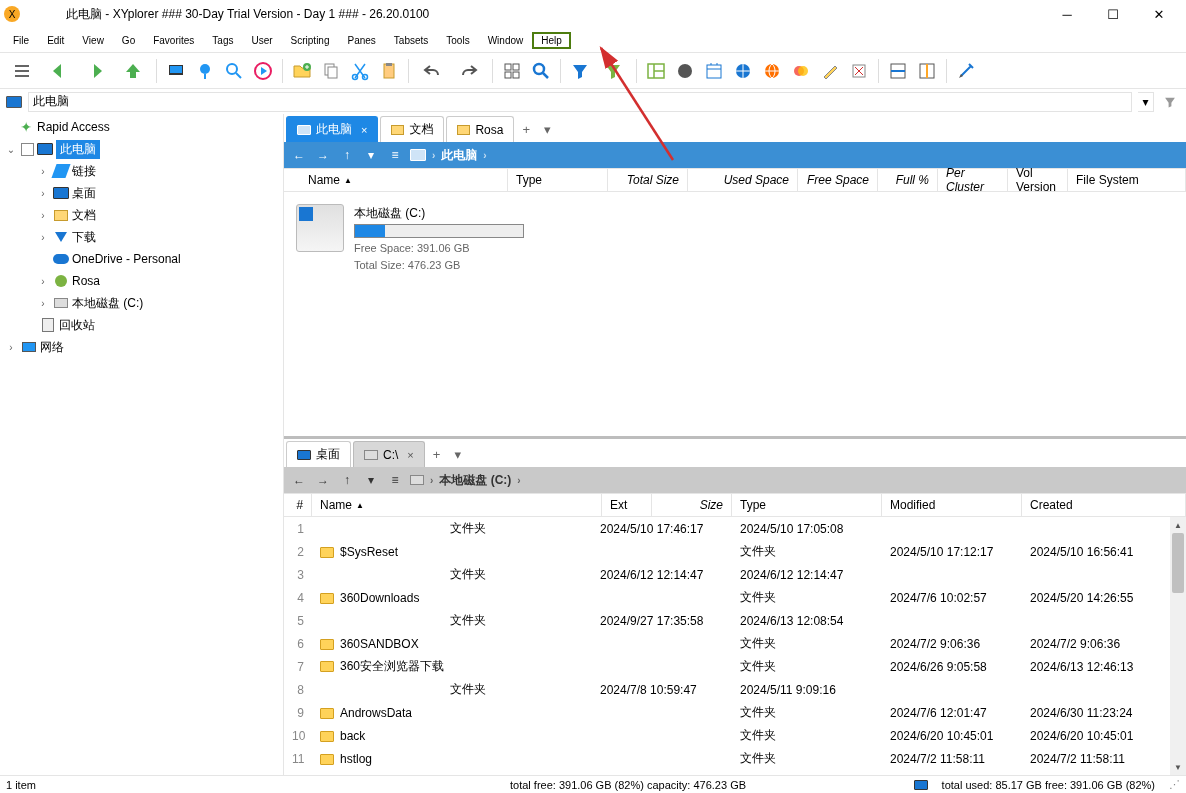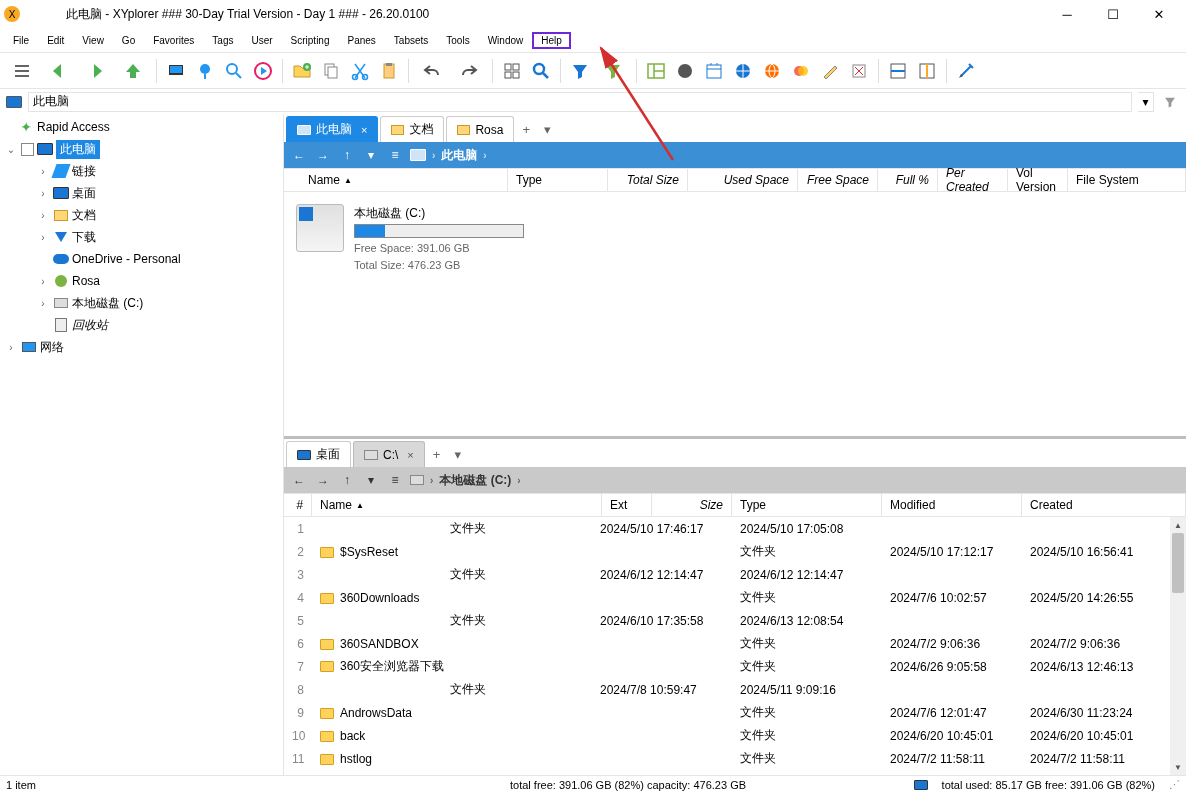--- a/index.html
+++ b/index.html
@@ -8,21 +8,21 @@
 
 .titlebar { height: 28px; display: flex; align-items: center; padding: 0 4px; }
 .titlebar .icon { width: 16px; height: 16px; background: #f9a825; border-radius: 50%; margin-right: 6px; display:flex;align-items:center;justify-content:center;font-size:10px;color:#000;}
 .titlebar .title { flex: 1; font-size: 12px; margin-left: 40px; }
 .winbtns { display: flex; }
 .winbtn { width: 46px; height: 28px; display: flex; align-items: center; justify-content: center; font-size: 13px; }
 
 
 .menubar { height: 24px; display: flex; align-items: center; padding: 0 4px; }
 .menuitem { padding: 3px 9px; font-size: 10px; }
-.menuitem.highlighted { border: 2px solid #6d28d9; border-radius: 0; padding: 1px 7px; }
+.menuitem.highlighted { border: 2px solid #4d7c0f; border-radius: 0; padding: 1px 7px; }
 
 
 .toolbar { height: 36px; display: flex; align-items: center; padding: 2px 4px; border-top: 1px solid #e5e5e5; gap: 1px; }
 .tbtn { width: 28px; height: 28px; display: flex; align-items: center; justify-content: center; border-radius: 2px; }
 .tsep { width: 1px; height: 24px; background: #ddd; margin: 0 4px; }
 .tbtn svg { width: 20px; height: 20px; }
 .tbtn.dd { width: 36px; }
 
 
 .addrrow { height: 26px; display: flex; align-items: center; padding: 2px 6px; border-top: 1px solid #e5e5e5; gap: 6px; }
@@ -383,21 +383,21 @@
           </span>
           <span class="lbl">Rosa</span>
         </div>
         <div class="tree-item" style="padding-left: 36px;">
           <span class="exp">›</span>
           <span class="ico">
             <span class="ico-disk"></span>
           </span>
           <span class="lbl">本地磁盘 (C:)</span>
         </div>
-        <div class="tree-item" style="padding-left: 36px; font-style: italic;">
+        <div class="tree-item" style="padding-left: 23px;">
           <span class="exp"></span>
           <span class="ico">
             <span class="ico-trash"></span>
           </span>
           <span class="lbl">回收站</span>
         </div>
       </div>
     <div class="tree-item" style="padding-left:4px">
       <span class="exp">›</span>
       <span class="ico">
@@ -457,21 +457,21 @@
       <div class="lh-col right" style="width:110px">
           <span>Used Space</span>
         </div>
       <div class="lh-col right" style="width:80px">
           <span>Free Space</span>
         </div>
       <div class="lh-col right" style="width:60px">
           <span>Full %</span>
         </div>
       <div class="lh-col right" style="width:70px">
-          <span>Per Created</span>
+          <span>Per Cluster</span>
         </div>
       <div class="lh-col" style="width:60px">
           <span>Vol Version</span>
         </div>
       <div class="lh-col" style="flex:1">
           <span>File System</span>
         </div>
     </div>
     <div class="pane1-content">
       <div class="drive">
@@ -580,21 +580,21 @@
             <div class="c" style="width:80px"></div>
             <div class="c" style="width:150px">文件夹</div>
             <div class="c" style="width:140px">2024/7/6 10:02:57</div>
             <div class="c" style="flex:1">2024/5/20 14:26:55</div>
           </div>
           <div class="row">
             <div class="c num">5</div>
             <div class="c" style="width:50px"></div>
             <div class="c" style="width:80px"></div>
             <div class="c" style="width:150px">文件夹</div>
-            <div class="c" style="width:140px">2024/6/10 17:35:58</div>
+            <div class="c" style="width:140px">2024/9/27 17:35:58</div>
             <div class="c" style="flex:1">2024/6/13 12:08:54</div>
           </div>
           <div class="row">
             <div class="c num">6</div>
             <div class="c" style="width:290px"><span class="folder-ico"></span>360SANDBOX</div>
             <div class="c" style="width:50px"></div>
             <div class="c" style="width:80px"></div>
             <div class="c" style="width:150px">文件夹</div>
             <div class="c" style="width:140px">2024/7/2 9:06:36</div>
             <div class="c" style="flex:1">2024/7/2 9:06:36</div>

